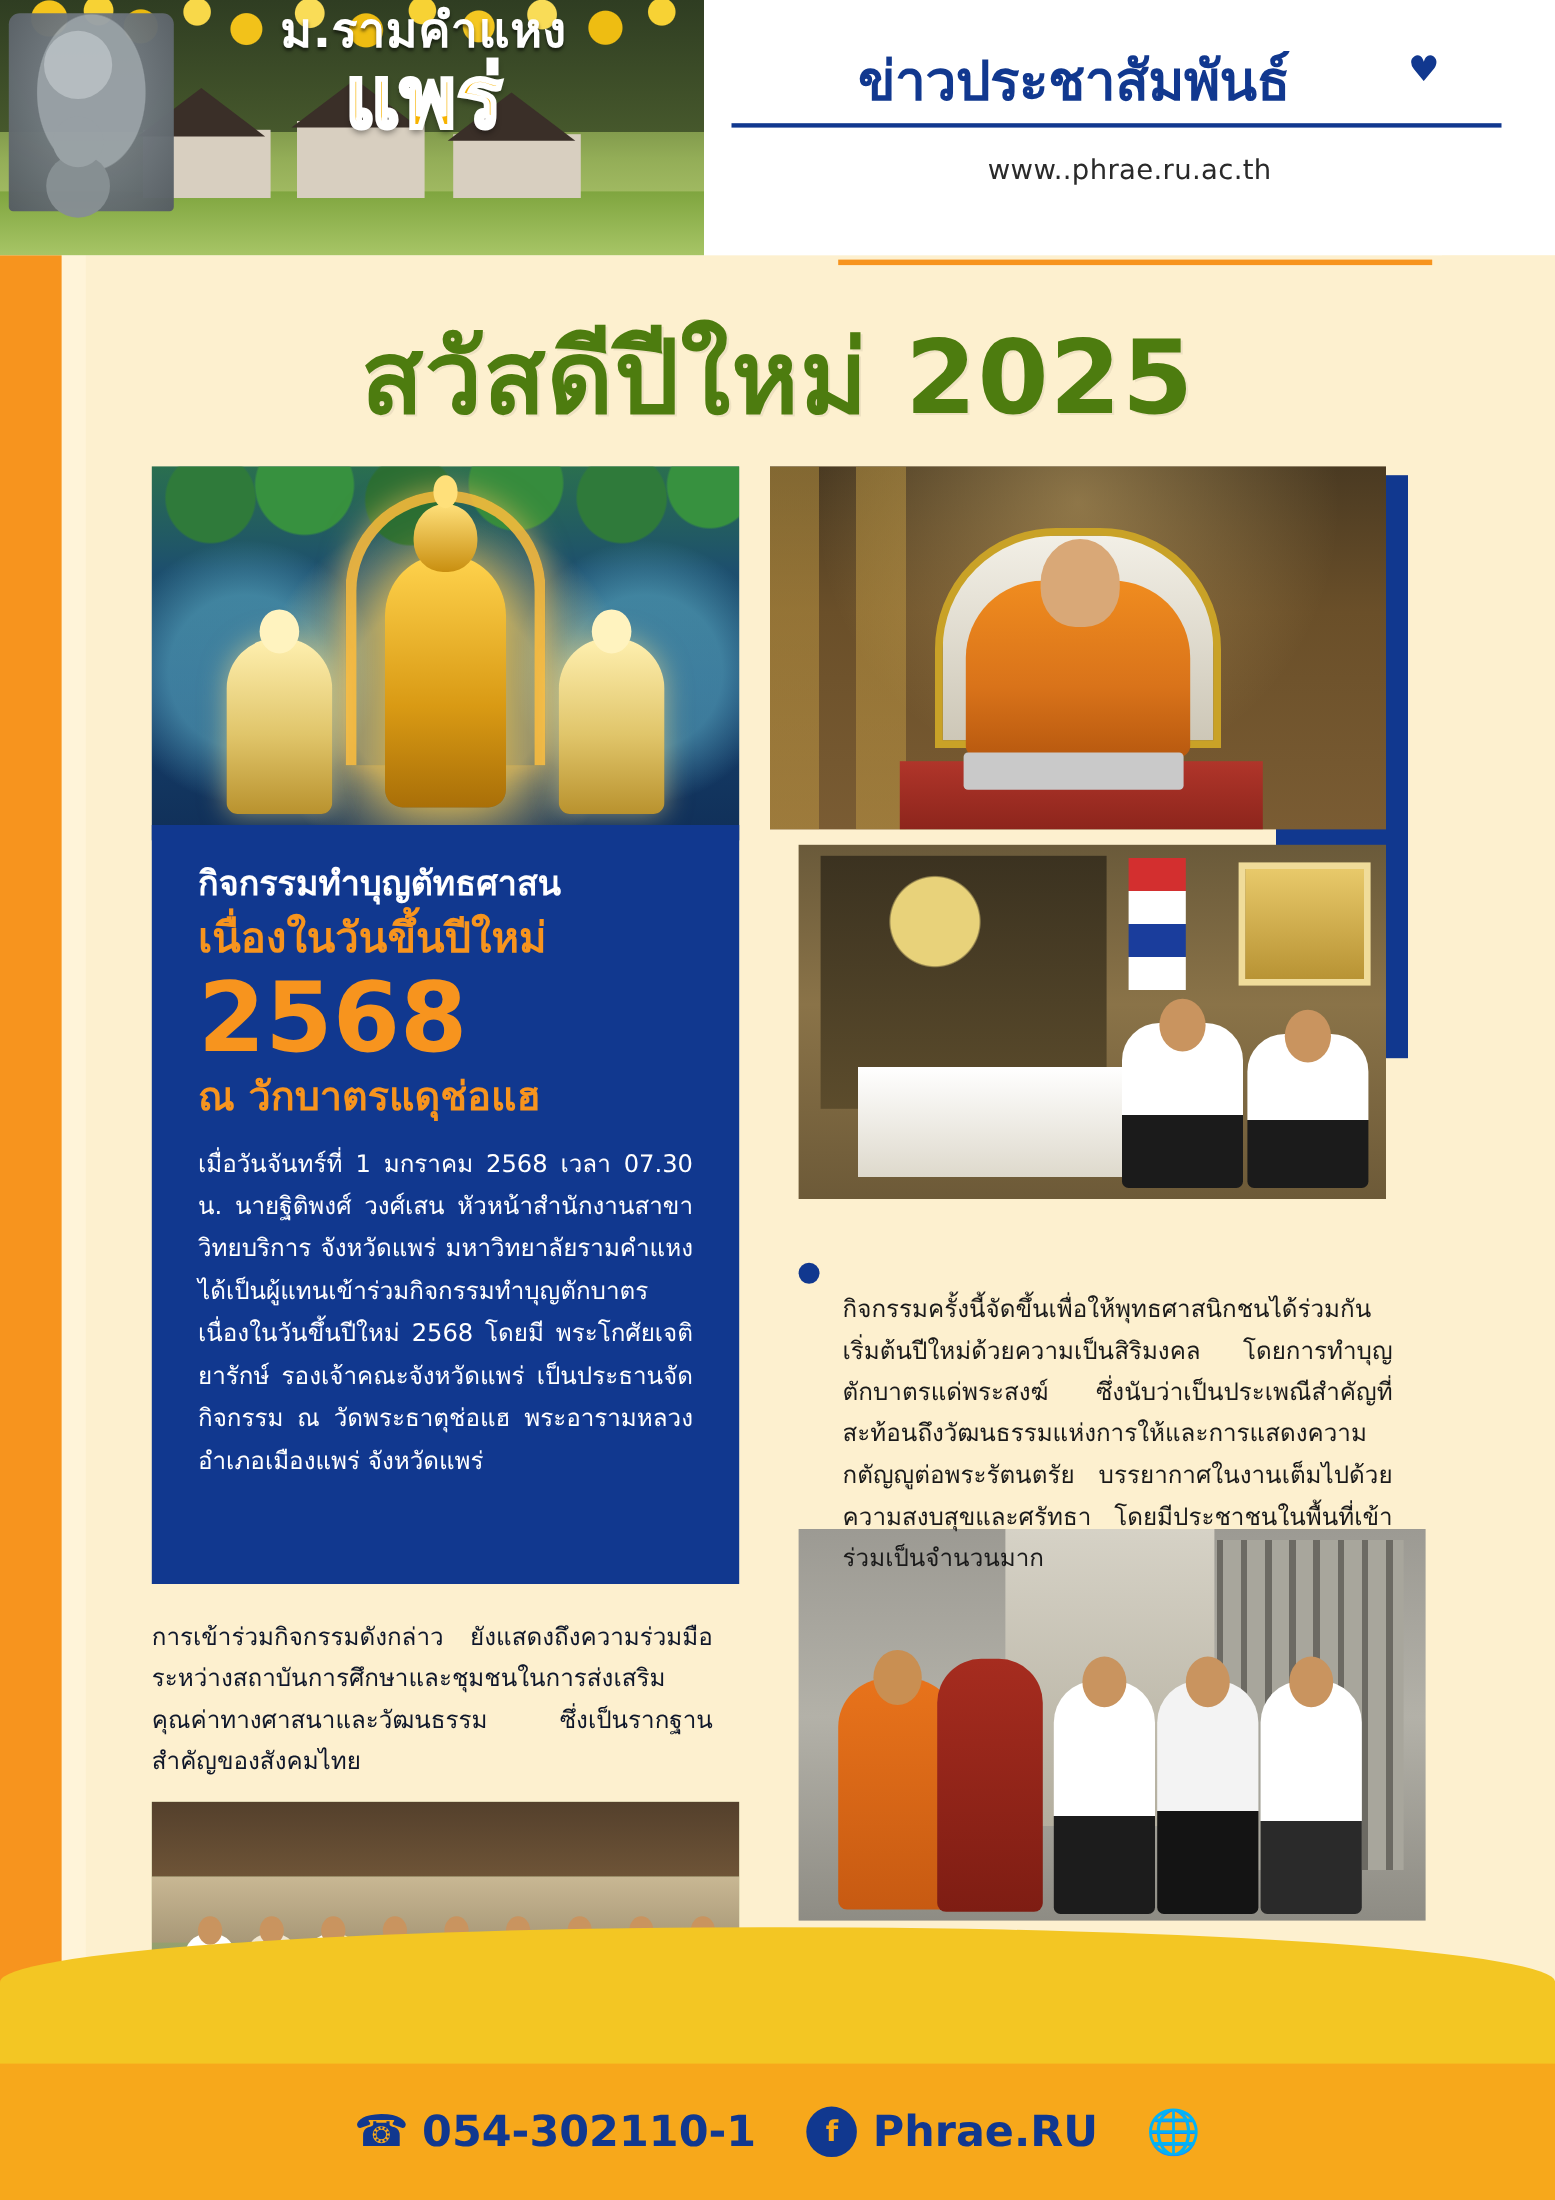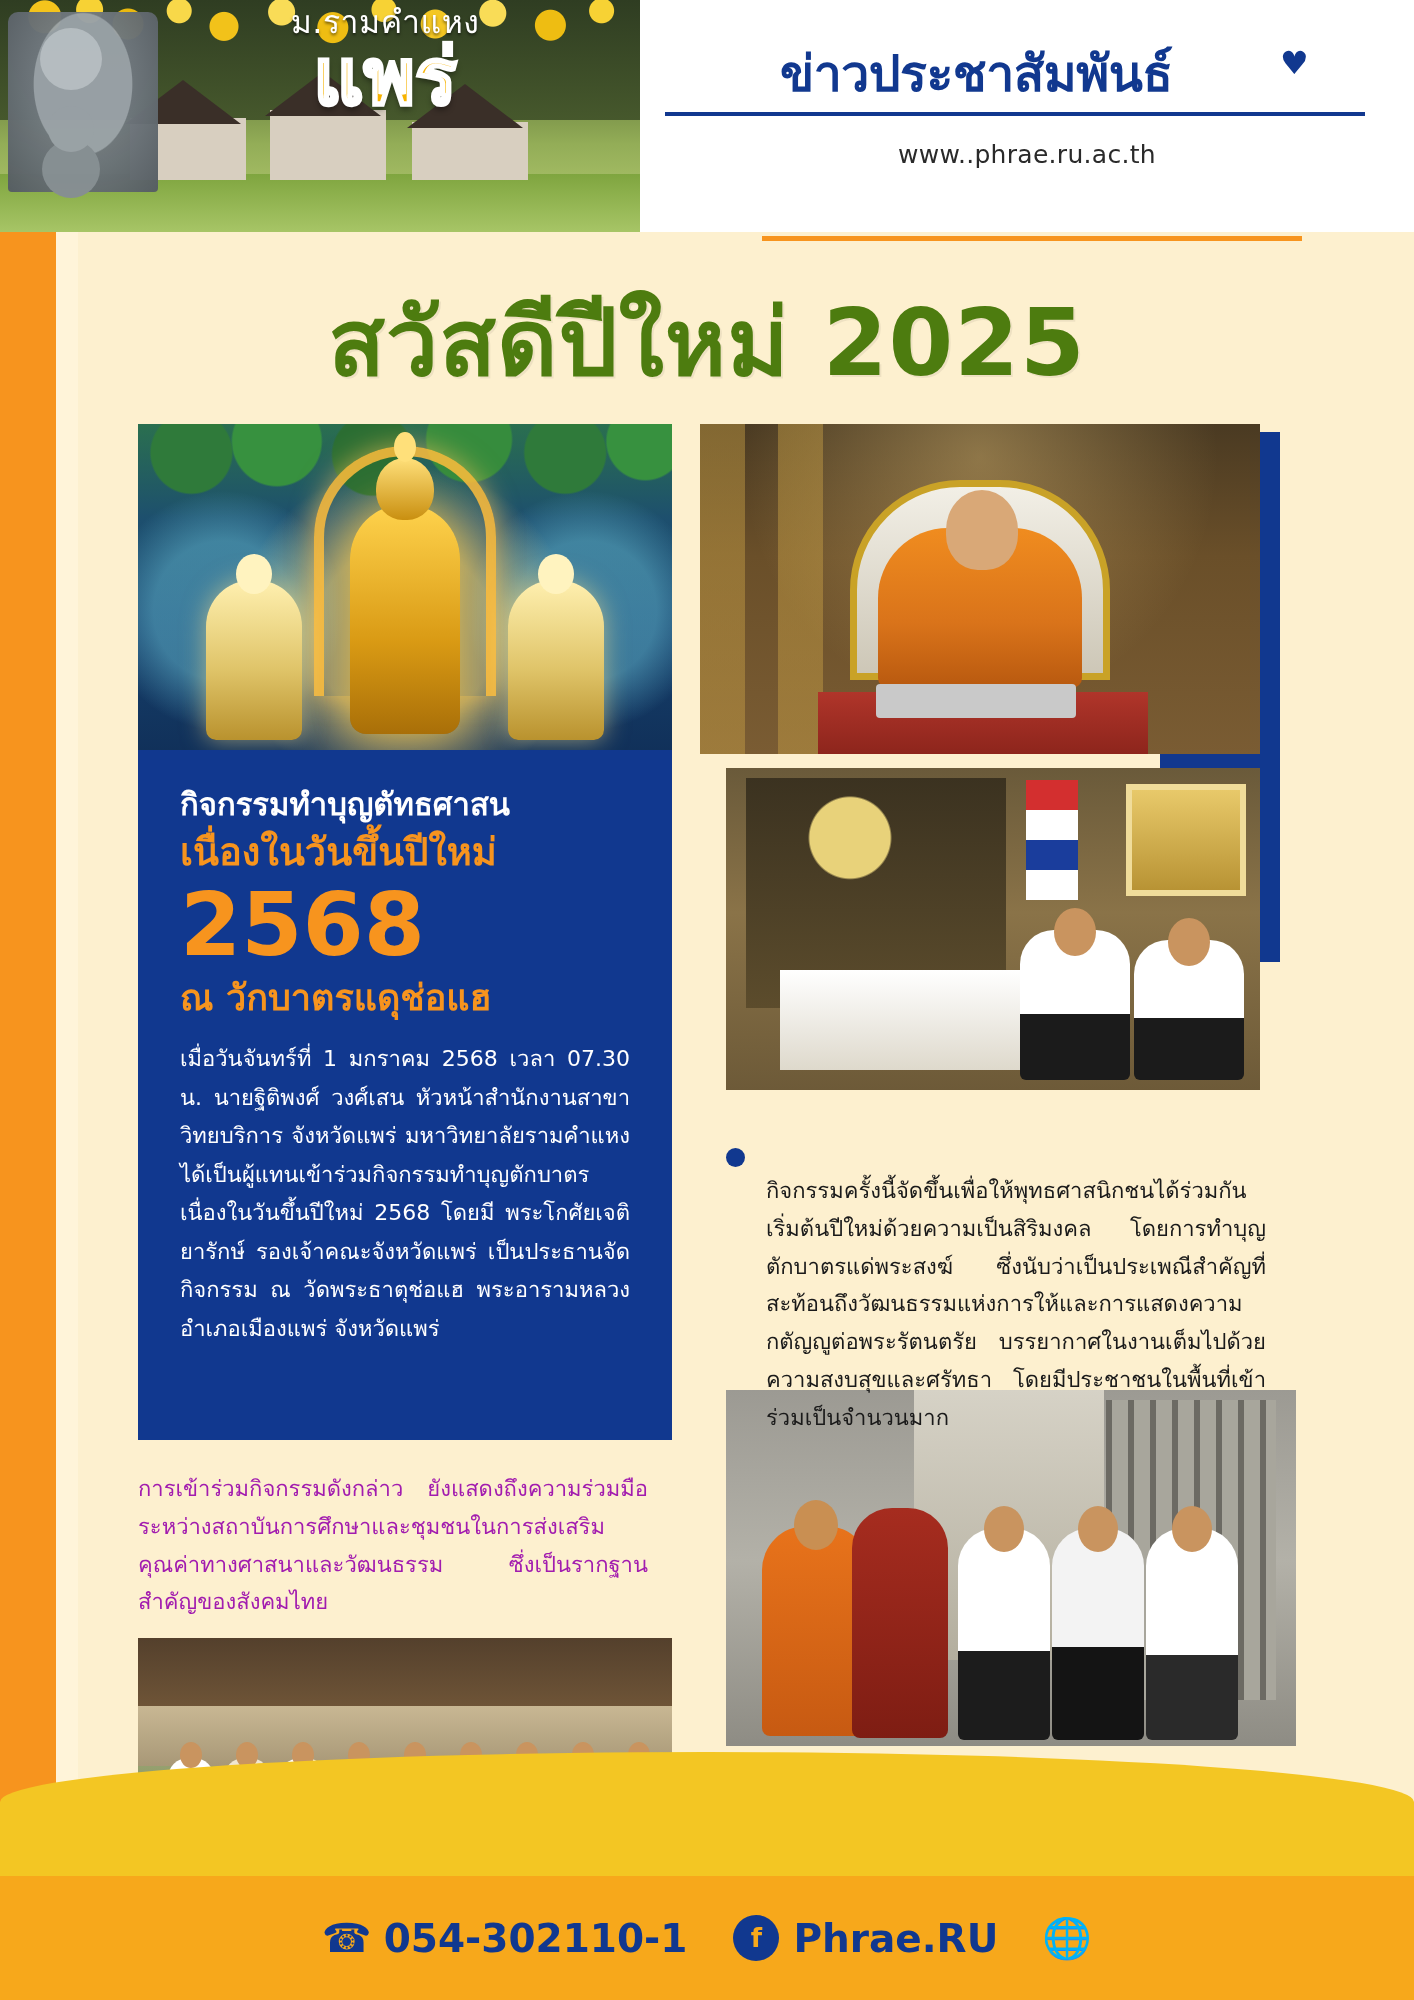--- a/index.html
+++ b/index.html
@@ -92,21 +92,21 @@
     position: absolute; left: 32px; top: 16px; width: 62px; height: 62px;
     border-radius: 50%;
     background: #b9c0c5;
     box-shadow: 0 70px 0 -8px #9aa2a8, 0 110px 0 -2px #868e94;
   }
   .logo-text-wrap {
     position: absolute; left: 150px; top: 6px; width: 470px; height: 110px;
     text-align: center;
   }
   .logo-ram {
-    font-size: 32px; font-weight: 400; color: #ffffff;
+    font-size: 44px; font-weight: 700; color: #ffffff;
     letter-spacing: .5px;
     text-shadow: 0 2px 3px rgba(0,0,0,.55);
     line-height: 1.05;
   }
   .logo-phrae {
     font-size: 78px; font-weight: 700; color: #f7b300;
     line-height: .95;
     -webkit-text-stroke: 3px #ffffff;
     text-shadow: 0 4px 6px rgba(0,0,0,.45);
   }
@@ -414,21 +414,21 @@
     position: absolute;
     left: 726px; top: 1148px;
     width: 19px; height: 19px; border-radius: 50%;
     background: #11388f;
     z-index: 6;
   }
   .txt-left {
     position: absolute;
     left: 138px; top: 1470px;
     width: 510px;
-    font-size: 22px; color: #a21caf; line-height: 1.72;
+    font-size: 22px; color: #0f172a; line-height: 1.72;
     text-align: justify;
     z-index: 6;
   }
 
   
   .footer-wave {
     position: absolute;
     left: 0; bottom: 118px;
     width: 1414px; height: 130px;
     background: #f3c623;

